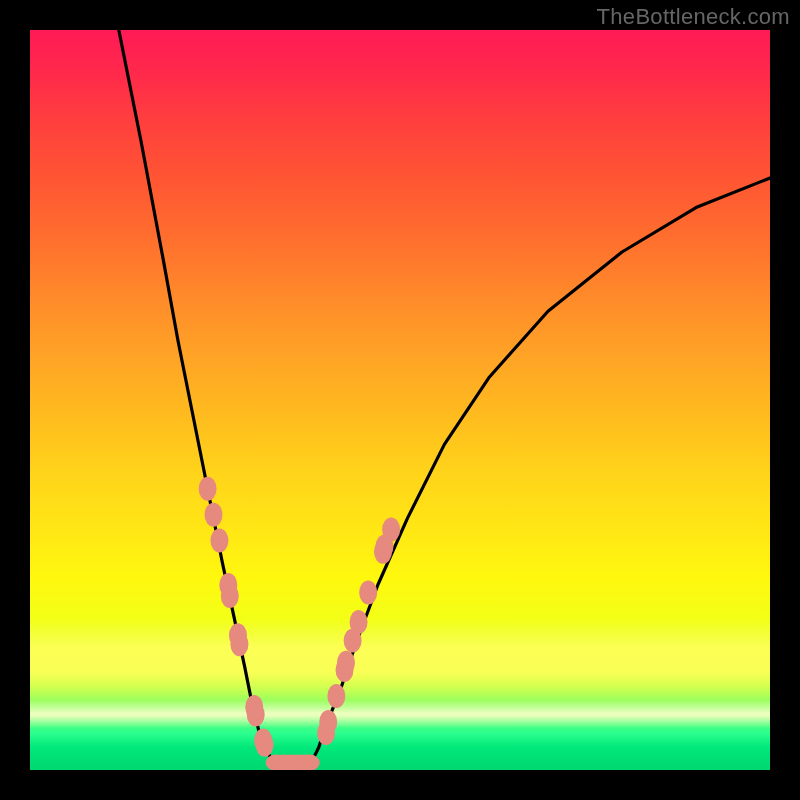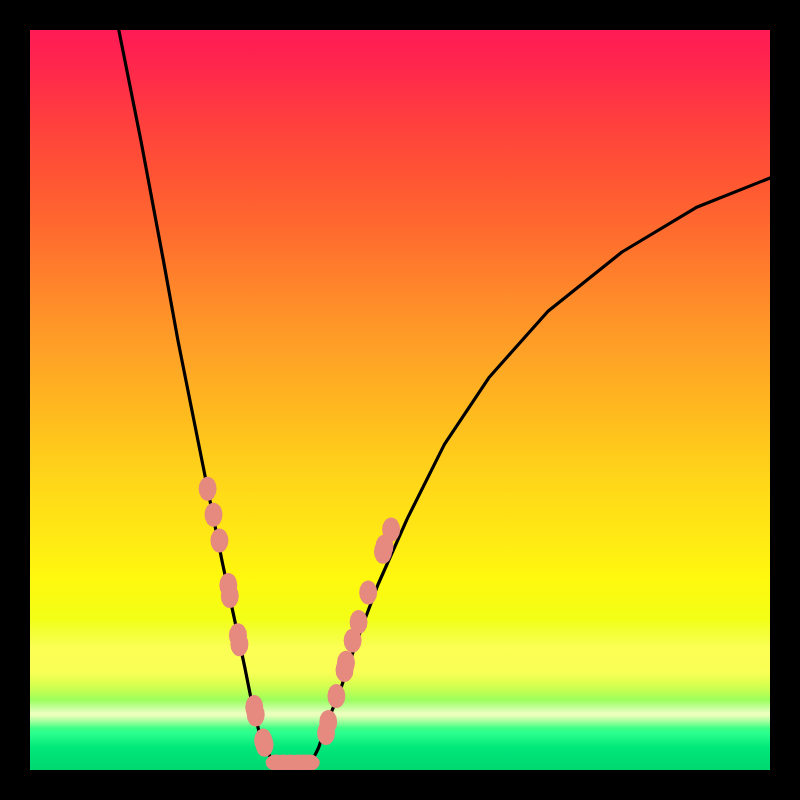--- a/index.html
+++ b/index.html
@@ -103,20 +103,21 @@
     font-weight: 400;
     letter-spacing: 0.3px;
     user-select: none;
   }
 </style>
 </head>
 <body>
 
 <div class="frame">
 
+  <div class="watermark">TheBottleneck.com</div>
 
   <div class="plot">
     <div class="gradient"></div>
     <div class="band band1"></div>
     <div class="haze-line"></div>
 
     <svg class="curves" viewBox="0 0 740 740" preserveAspectRatio="none">
       <g id="curve-group">
           <path d="M88.80 0.00 L111.00 111.00 L133.20 229.40 L148.00 310.80 L162.80 384.80 L177.60 458.80 L192.40 532.80 L203.50 584.60 L214.60 636.40 L222.00 673.40 L229.40 703.00 L236.80 721.50 L244.20 732.60 L244.20 734.08 L281.20 734.08 L281.20 732.60 L288.60 717.80 L296.00 695.60 L310.80 658.60 L325.60 614.20 L347.80 555.00 L377.40 488.40 L414.40 414.40 L458.80 347.80 L518.00 281.20 L592.00 222.00 L666.00 177.60 L740.00 148.00 " fill="none" stroke="#000000" stroke-width="3.2" stroke-linecap="round" stroke-linejoin="round"></path>
         </g>

